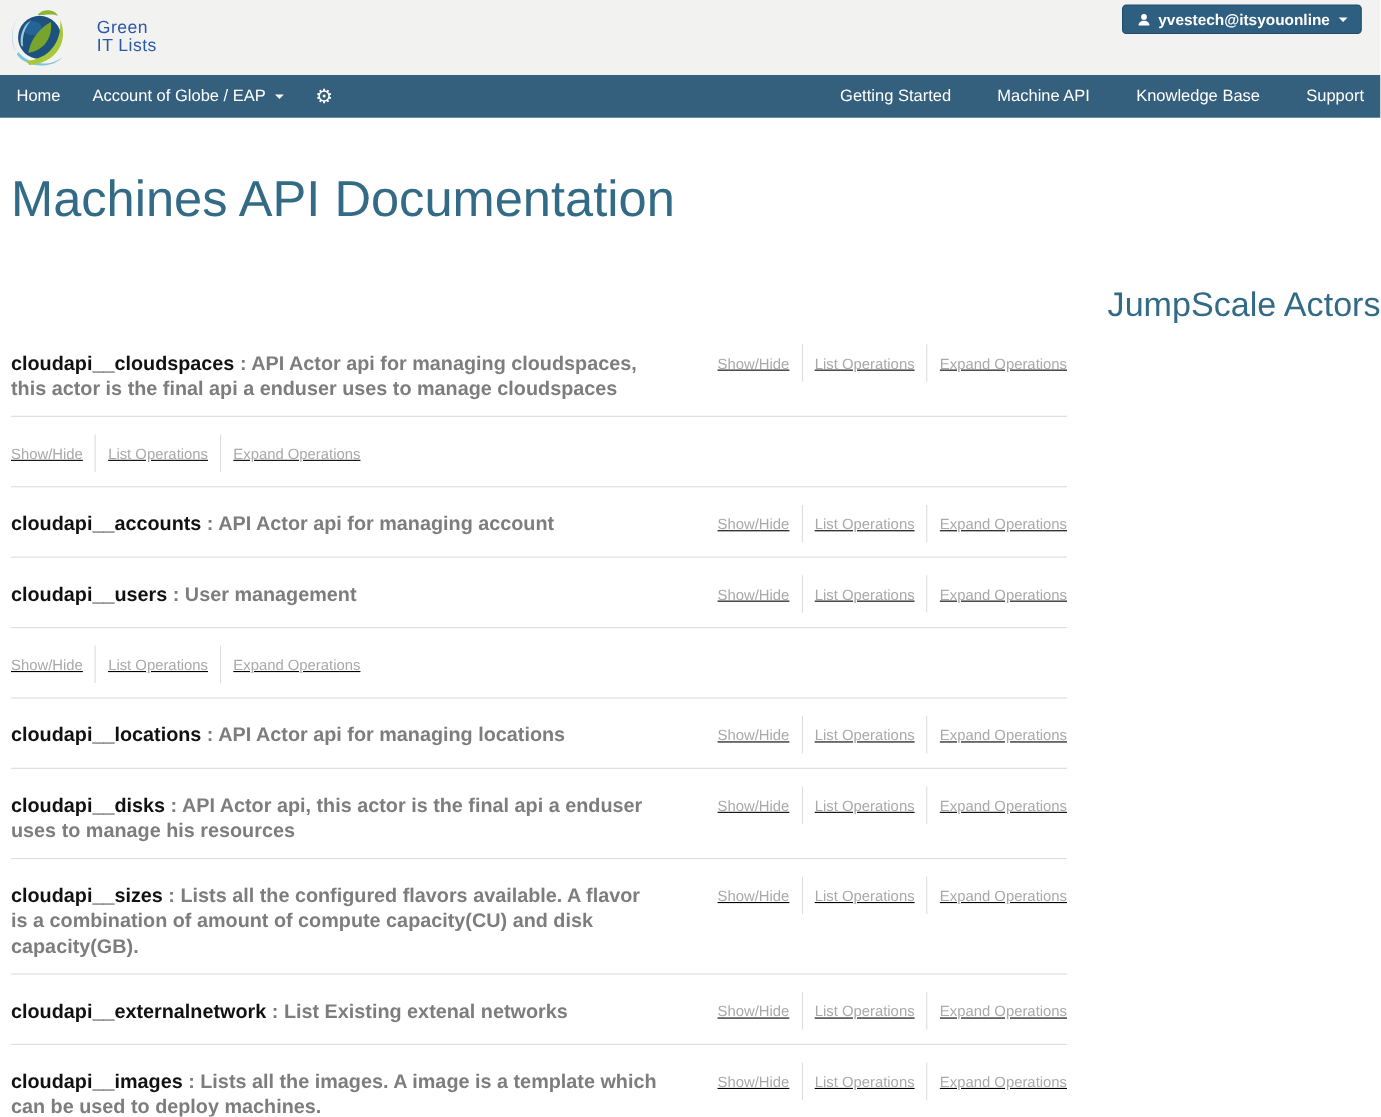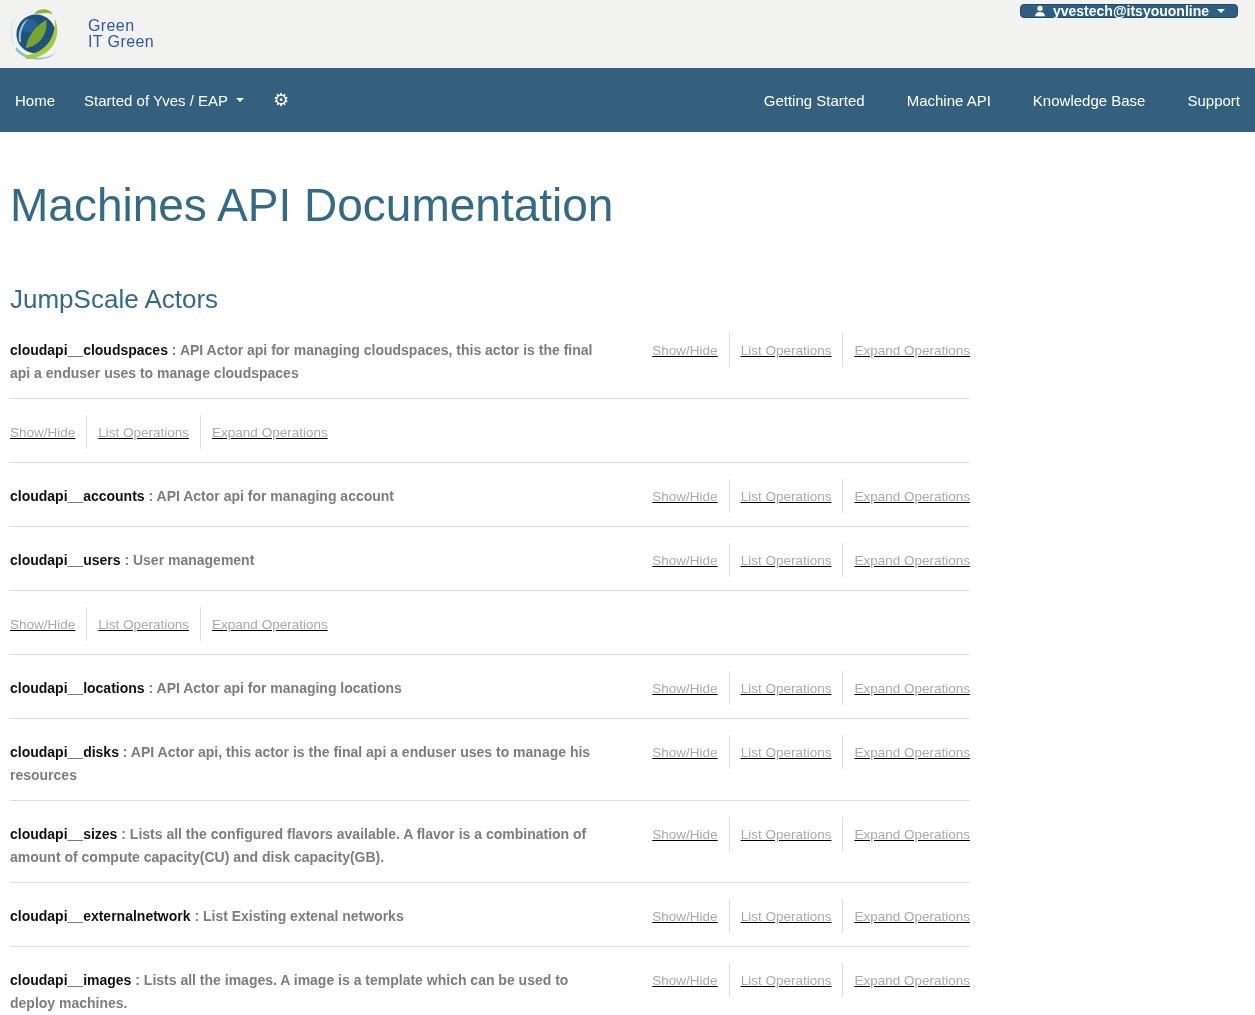--- a/index.html
+++ b/index.html
@@ -24,42 +24,42 @@
   }
   .logo svg { display: block; }
   .logo-text {
     margin-left: 24px;
     color: var(--logo-text-color, #2b57a8);
     font-size: 16px; font-weight: 500;
     line-height: 16px; letter-spacing: 0.4px;
   }
   .user-button {
     position: absolute; right: 17px; top: 4px;
-    height: 14px;
+    height: 27px;
     background: var(--user-button-bg, #2e5f80);
     border: 1px solid var(--user-button-border, #1f4d6b);
     border-radius: 4px;
     color: #fff;
     font-size: 14px; font-weight: 700;
     display: flex; align-items: center;
     padding: 0 12px;
     cursor: pointer;
   }
   .user-button .uicon { margin-right: 6px; display: flex; }
   .caret-down {
     width: 0; height: 0; margin-left: 8px;
     border-left: 4px solid transparent;
     border-right: 4px solid transparent;
     border-top: 4px solid #fff;
     display: inline-block;
   }
 
   
   .navbar {
-    height: 64px;
+    height: 39px;
     background: var(--navbar-bg, #35607d);
     display: flex; align-items: center;
     color: #fff;
     padding: 0 15px;
     font-size: 15px; font-weight: 500;
   }
   .nav-item {
     color: #fff; text-decoration: none;
     display: flex; align-items: center;
     cursor: pointer; white-space: nowrap;
@@ -73,35 +73,36 @@
 
   
   .main { padding: 0 0 0 10px; }
   .page-title {
     margin-top: 46px;
     font-size: 46px; font-weight: 400;
     color: var(--heading-color, #336b87);
   }
   .section-title {
     margin-top: 52px;
-    font-size: 26px; font-weight: 400;
+    font-size: 31px; font-weight: 400;
     color: var(--heading-color, #336b87);
+    text-align: right;
   }
   .actor-list { width: 960px; margin-top: 2px; }
   .actor-row {
     display: flex;
     justify-content: space-between;
     align-items: flex-start;
     padding: 22px 0 13px 0;
     border-bottom: 1px solid var(--divider-color, #dddddd);
   }
   .actor-row:last-child { border-bottom: none; }
   .actor-heading {
     width: 588px;
-    font-size: 14px; font-weight: 700;
+    font-size: 18px; font-weight: 700;
     line-height: 23px;
   }
   .actor-name {
     color: var(--actor-name-color, #111111);
     text-decoration: none; cursor: pointer;
   }
   .actor-sep, .actor-desc { color: var(--actor-desc-color, #7d7d7d); }
   .actor-actions {
     display: flex; align-items: center;
     height: 34px; margin-top: -6px; text-decoration: underline;
@@ -129,41 +130,41 @@
         <circle cx="30" cy="30" r="21" fill="#1d527f"></circle>
         <ellipse cx="23" cy="21" rx="9" ry="7" fill="#2a6ca3" opacity="0.7"></ellipse>
         <path d="M17 53 C38 51 52 36 50 13 C59 34 46 55 20 57 Z" fill="#a6c839"></path>
         <path d="M19 45 C34 43 43 30 41 15 C30 21 21 32 19 45 Z" fill="#77a42d"></path>
         <path d="M28 8 C34 1 45 3 48 9 C41 6 34 9 28 8 Z" fill="#8ab733"></path>
         <path d="M12 38 C10 28 14 18 22 13 C15 21 13 29 14 39 Z" fill="#bfe3f2" opacity="0.8"></path>
       </svg>
     </span>
     <div class="logo-text">
       <div>Green</div>
-      <div>IT Green</div>
+      <div>IT Lists</div>
     </div>
   </div>
 
   <div class="user-button">
     <span class="uicon">
       <svg width="14" height="14" viewBox="0 0 24 24" fill="#ffffff">
         <circle cx="12" cy="7.5" r="4.5"></circle>
         <path d="M3.5 21c0-5 3.8-7.5 8.5-7.5s8.5 2.5 8.5 7.5z"></path>
       </svg>
     </span>
     <span>yvestech@itsyouonline</span>
     <span class="caret-down"></span>
   </div>
 </div>
 
 <div class="navbar">
   <div class="nav-left">
     <a class="nav-item">Home</a>
     <a class="nav-item">
-      <span>Started of Yves / EAP</span>
+      <span>Account of Globe / EAP</span>
       <span class="caret-down"></span>
     </a>
     <a class="nav-item gear">
       <span class="gear-glyph">⚙</span>
     </a>
   </div>
   <div class="nav-spacer"></div>
   <div class="nav-right">
     <a class="nav-item">Getting Started</a>
     <a class="nav-item">Machine API</a>

